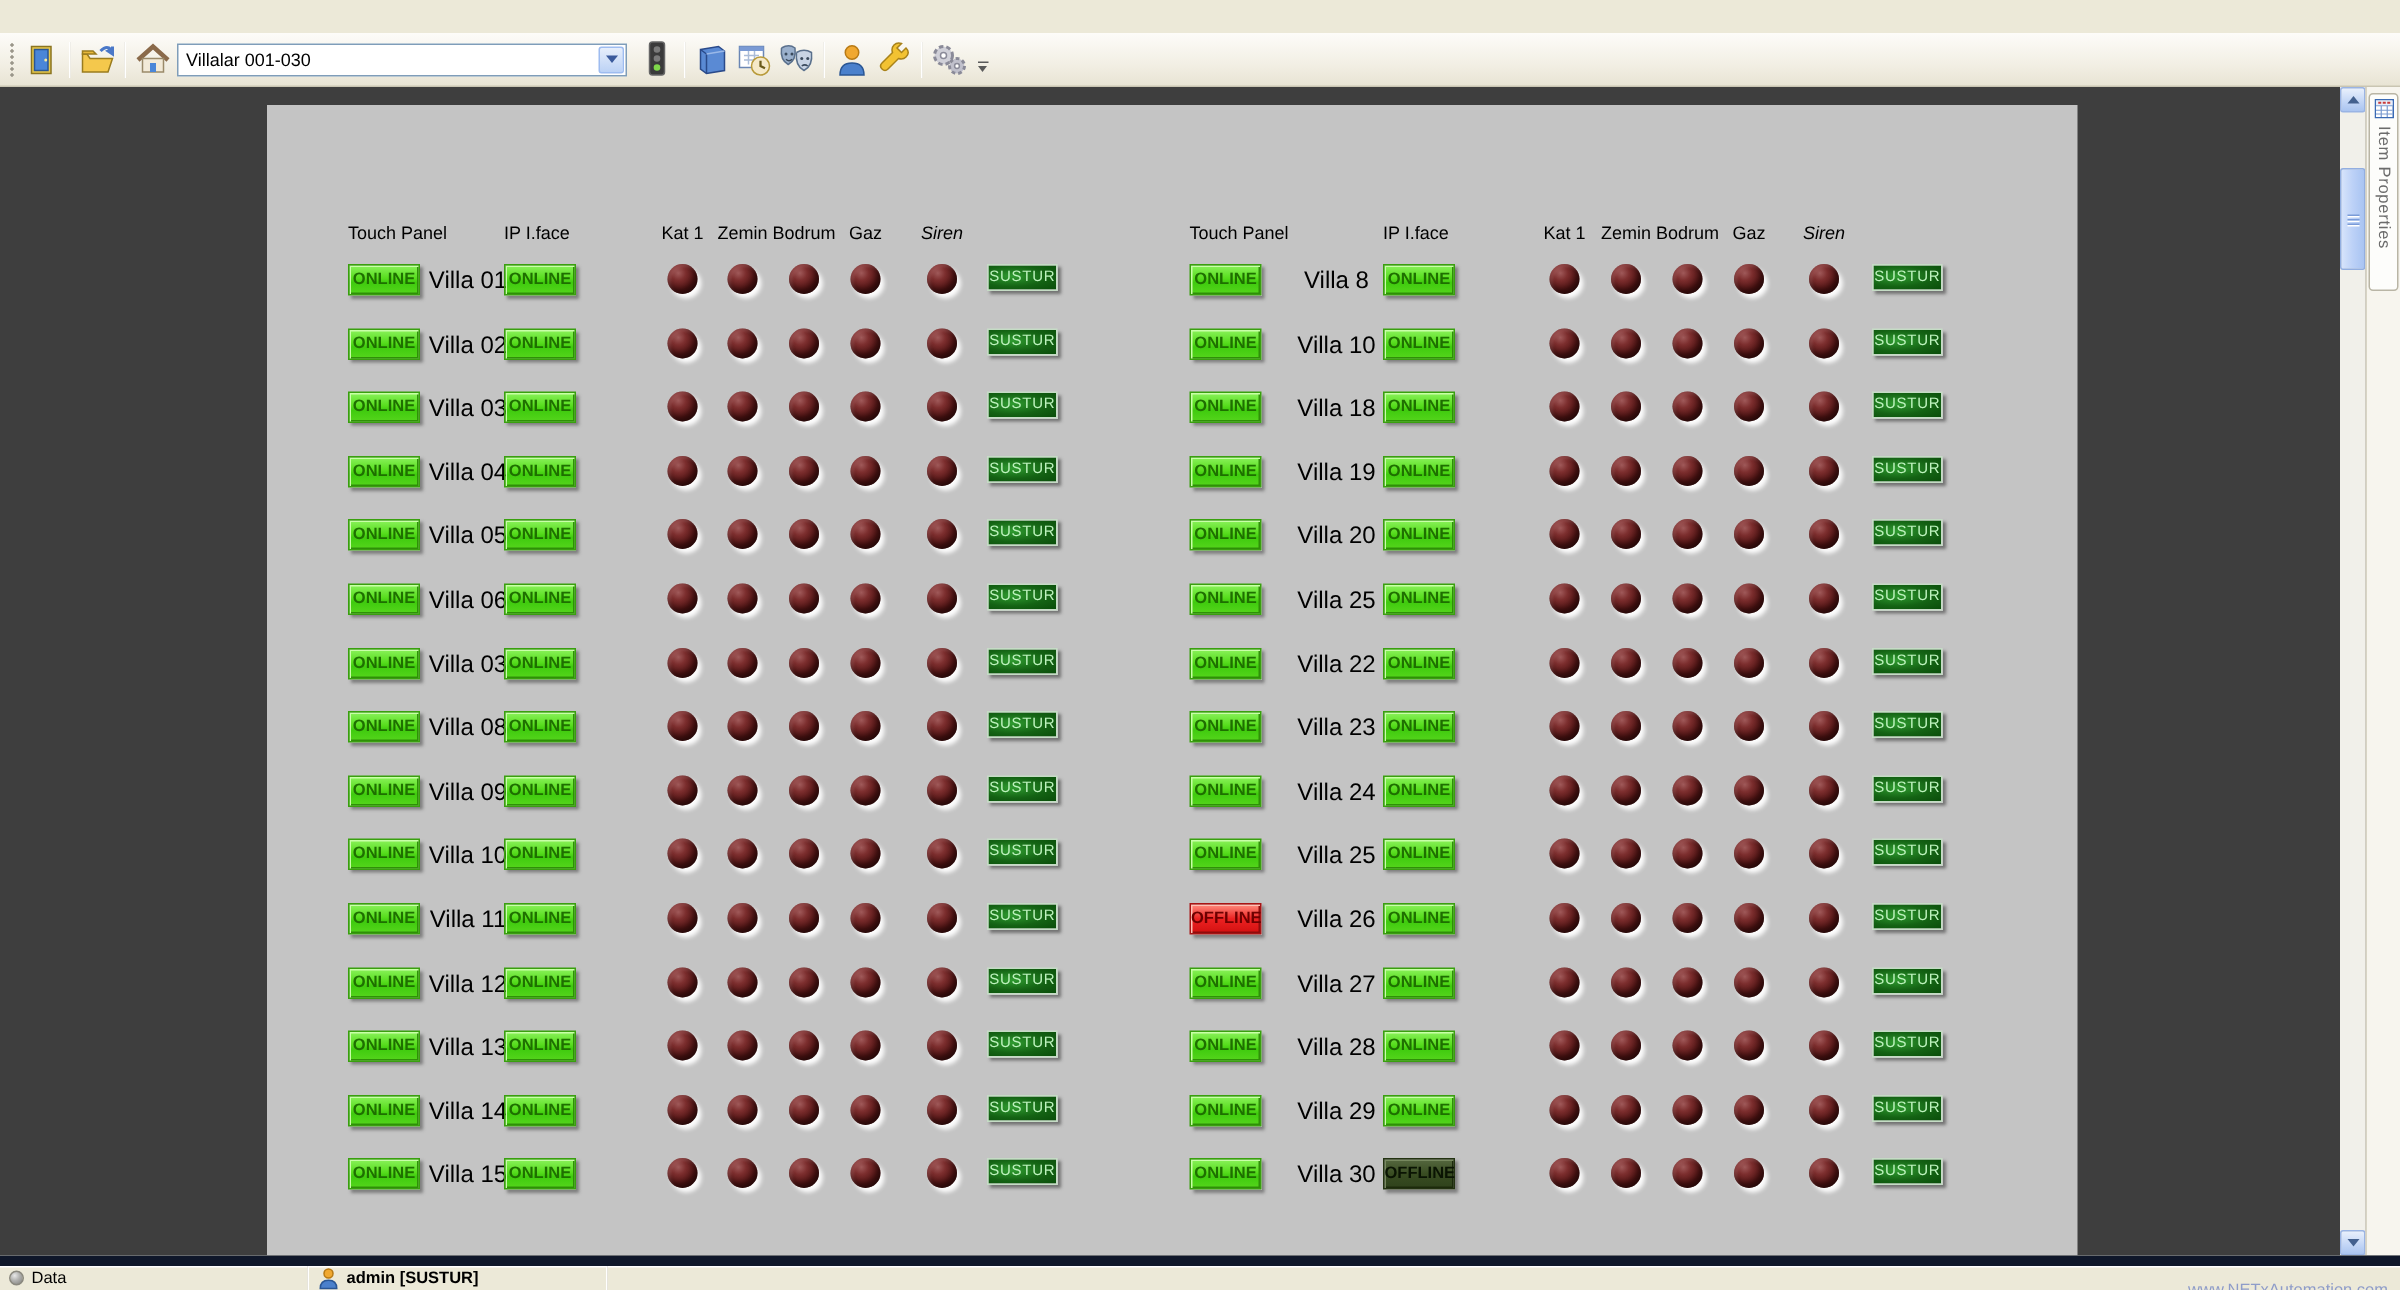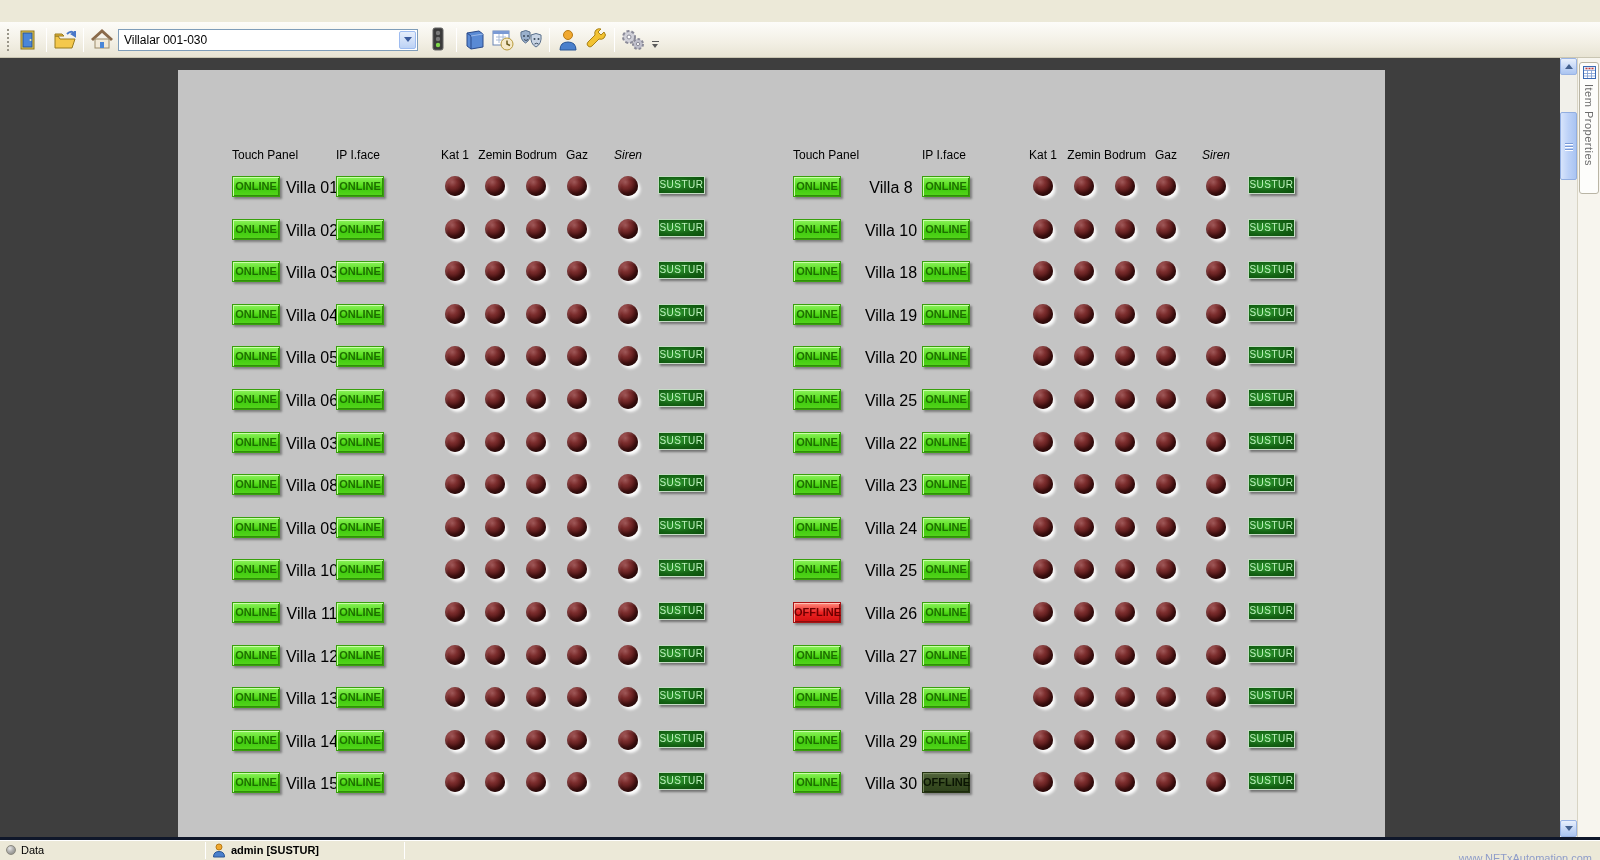--- a/index.html
+++ b/index.html
@@ -96,21 +96,21 @@
     background:linear-gradient(90deg,#d7e4fb,#bcd1f7 50%,#a9c4f2); display:flex; flex-direction:column; align-items:center; justify-content:center; gap:2px; }
   .sthumb .g { width:8px; height:1px; background:#7a9bd8; box-shadow:0 1px 0 #fff; }
 
   .dockstrip { position:absolute; left:1577px; top:0; width:23px; height:779px; background:#f7f5ee; border-left:1px solid #d8d4c4; }
   .docktab { position:absolute; left:1px; top:4px; width:20px; height:132px; background:#fdfdfb;
     border:1px solid #b9b5a5; border-radius:3px; display:flex; flex-direction:column; align-items:center; padding-top:3px; }
   .docktab .vlabel { writing-mode:vertical-rl; font-size:11px; color:#6b6b6b; margin-top:5px; letter-spacing:.5px; }
 
   
   .statusbar { position:absolute; left:0; top:837px; width:1600px; height:23px;
-    background:#ece9d8; border-top:3px solid #0f172a; box-shadow:inset 0 1px 0 #fff; display:flex; align-items:center; font-size:11px; color:#000; }
+    background:#ece9d8; border-top:7px solid #0f172a; box-shadow:inset 0 1px 0 #fff; display:flex; align-items:center; font-size:11px; color:#000; }
   .sb-sep { width:1px; height:17px; background:#aca899; border-right:1px solid #ffffff; }
   .sb-cell { display:flex; align-items:center; height:100%; }
   .sb-data { width:205px; padding-left:6px; gap:5px; }
   .sb-admin { width:198px; padding-left:6px; gap:5px; font-weight:bold; }
   .sb-fill { flex:1; }
   .sb-site { color:#8e9cc9; padding-right:8px;margin-top:16px; }
   .data-sphere { width:10px; height:10px; border-radius:50%;
     background:radial-gradient(circle at 35% 30%, #e8e8e8 0%, #b0b0ae 45%, #7e7e7a 100%); border:1px solid #8a887e; }
 </style>
 </head>

